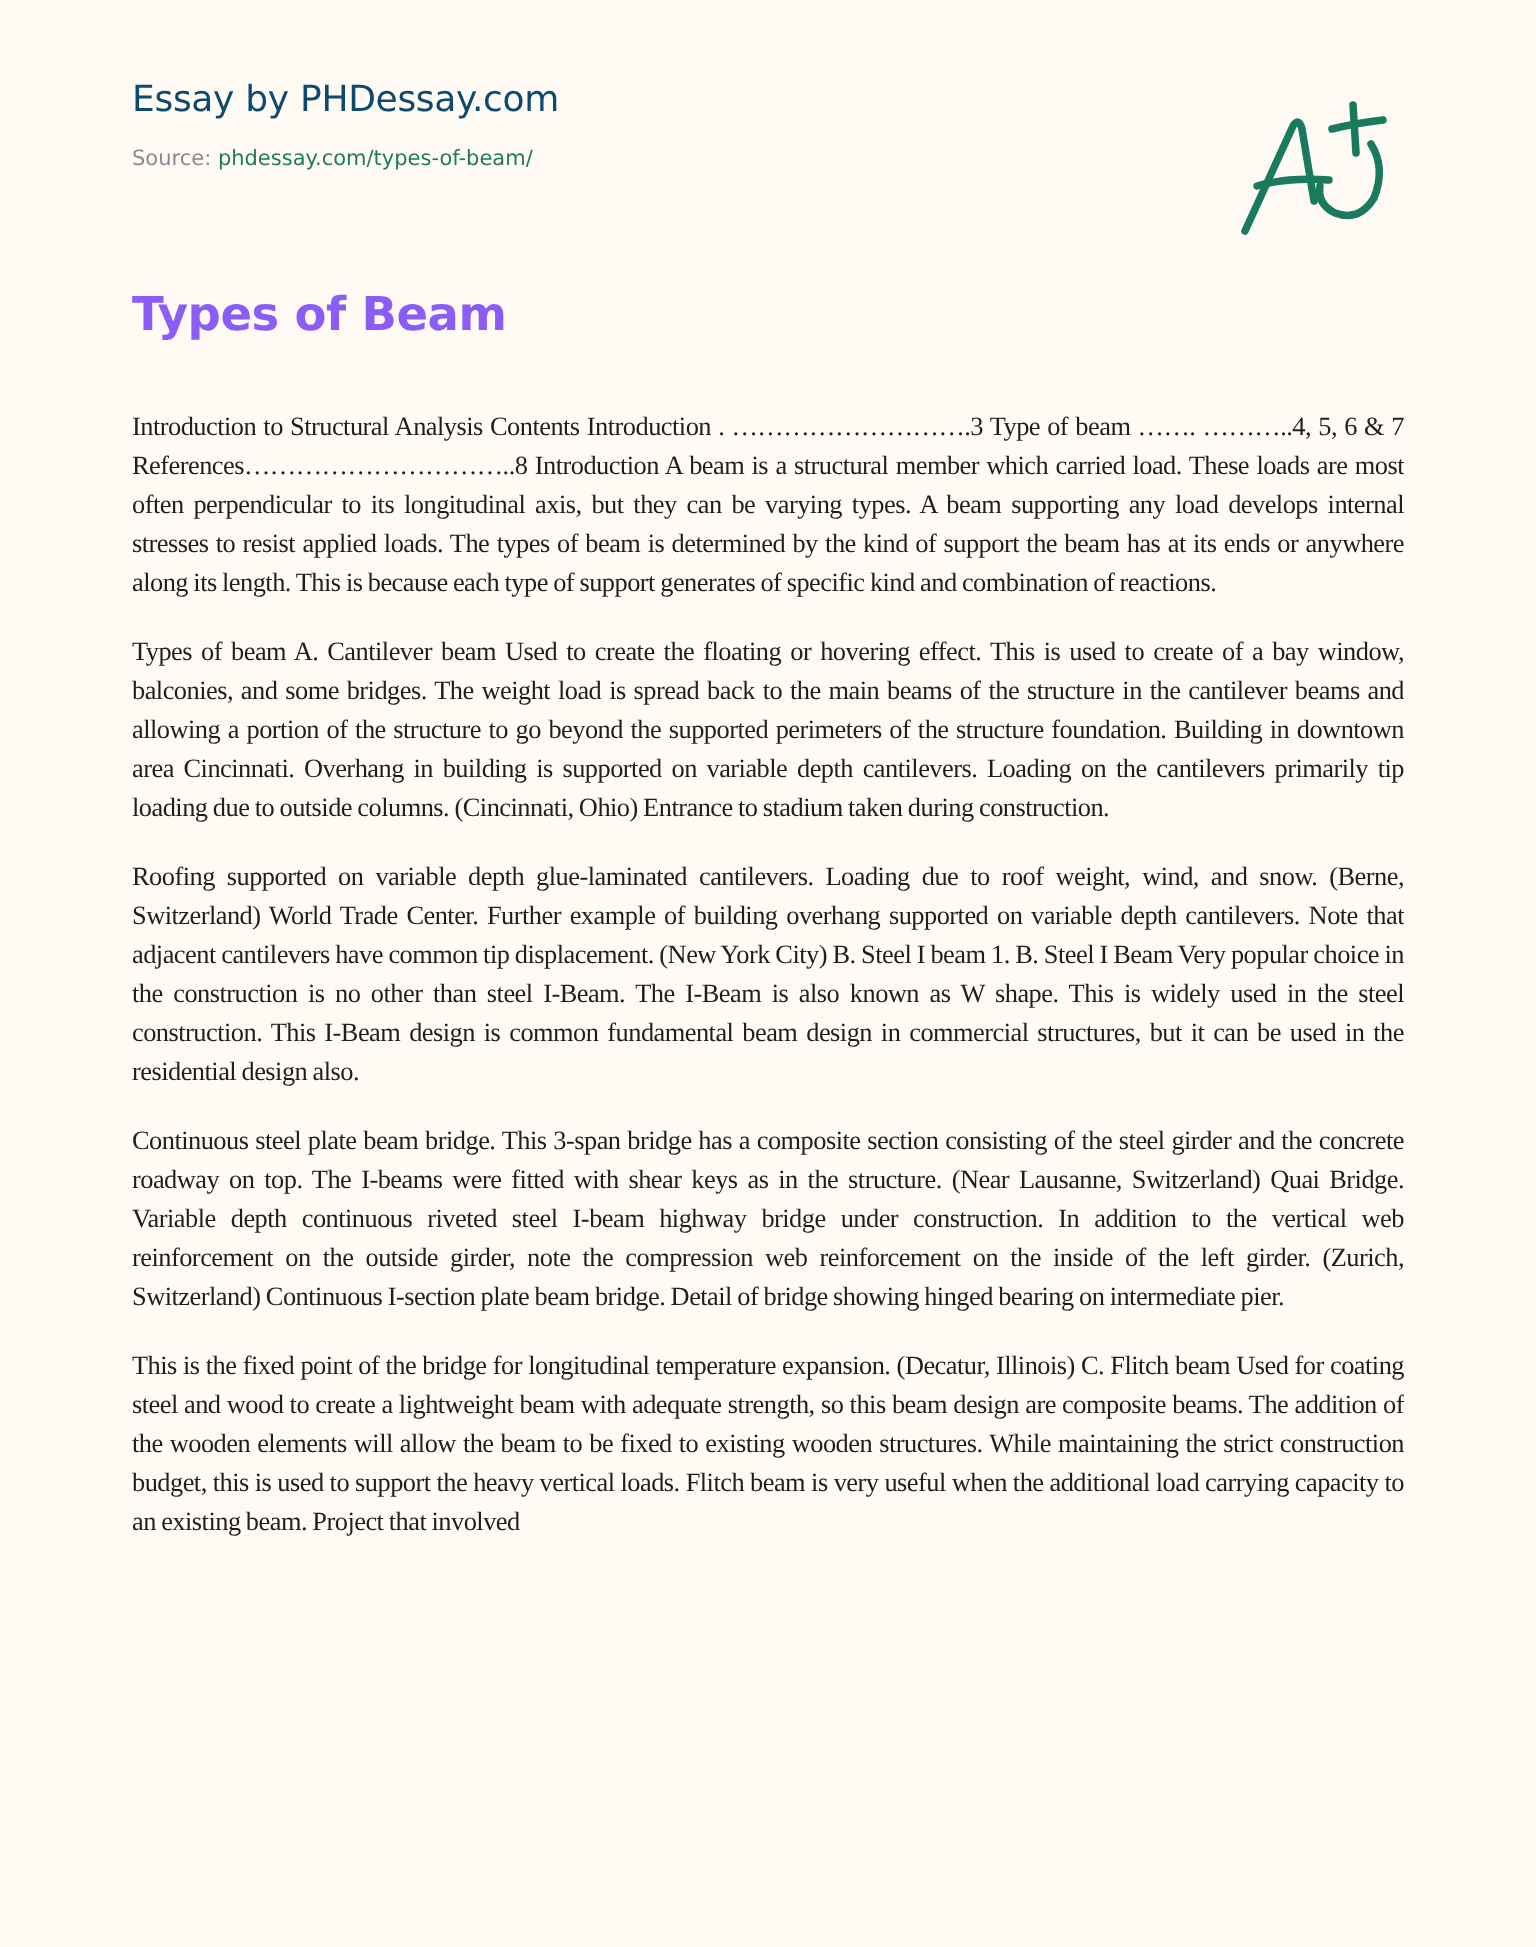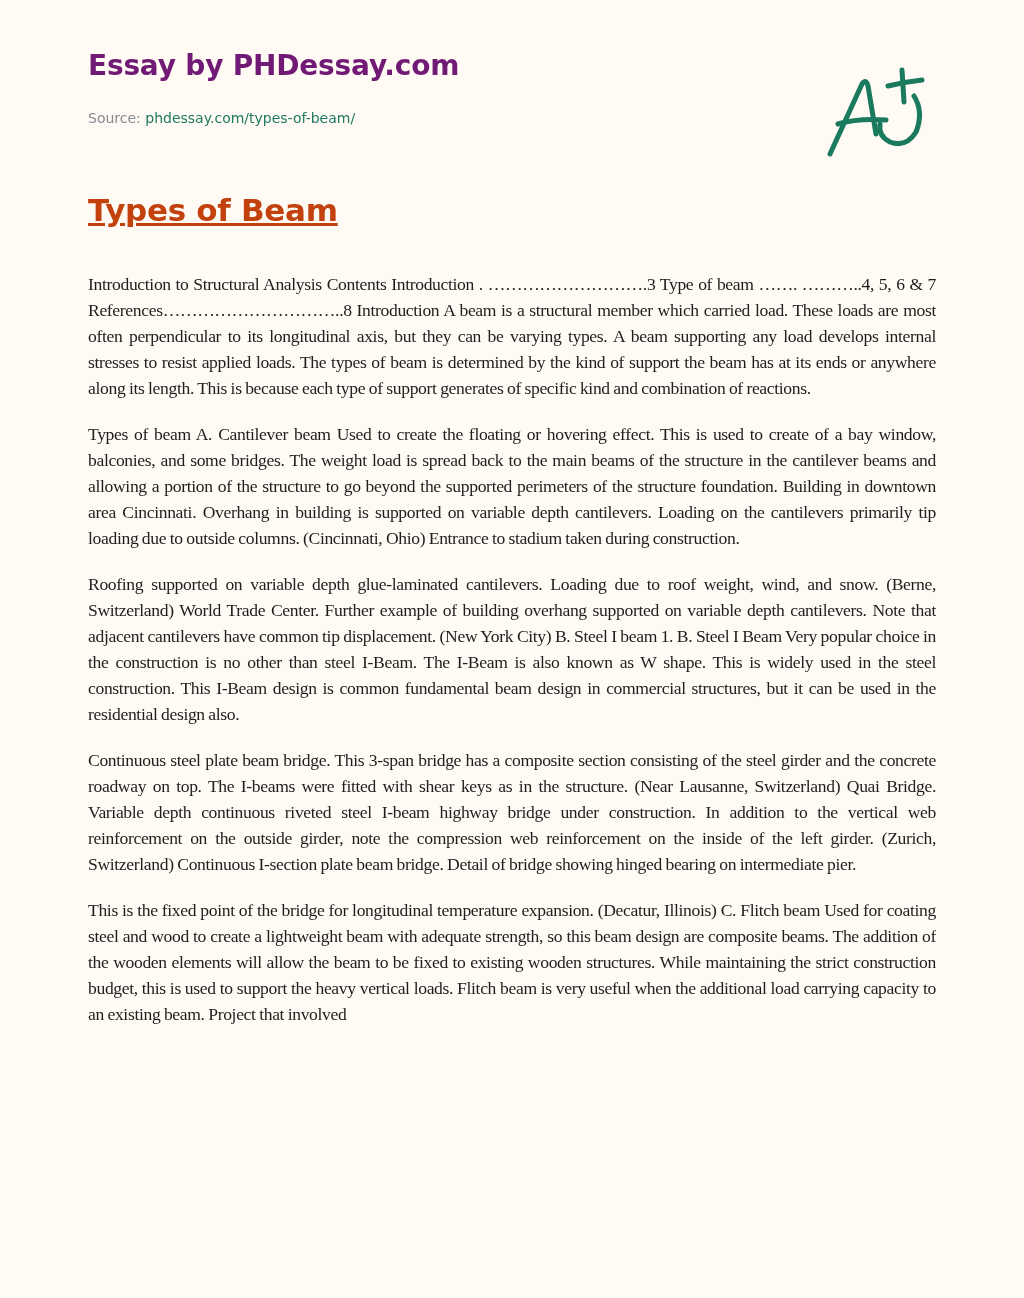--- a/index.html
+++ b/index.html
@@ -15,29 +15,29 @@
       color: #222222;
       position: relative;
     }
     .header {
       position: absolute;
       left: 88px;
       top: 48px;
     }
     .site-title {
       font-family: "DejaVu Sans", sans-serif;
-      font-weight: bold;
-      font-size: 28px;
-      color: #701a75;
+      font-weight: normal;
+      font-size: 24px;
+      color: #0c4a6e;
       margin: 0;
       letter-spacing: -0.2px;
       line-height: 36px;
     }
     .source-line {
-      margin-top: 24px;
+      margin-top: 12px;
       font-size: 14px;
       color: #858b90;
       line-height: 20px;
     }
     .source-line a {
       color: #1f7a61;
       text-decoration: none;
     }
     .logo {
       position: absolute;
@@ -46,24 +46,23 @@
       width: 110px;
       height: 100px;
     }
     .title {
       position: absolute;
       left: 88px;
       top: 188px;
       margin: 0;
       font-size: 31px;
       font-weight: bold;
-      color: #c2410c;
+      color: #8b5cf6;
       letter-spacing: -0.3px;
       line-height: 44px;
-      text-decoration: underline;
     }
     .content {
       position: absolute;
       left: 88px;
       top: 271px;
       width: 848px;
       height: 979px;
       overflow: hidden;
     }
     .content p {

